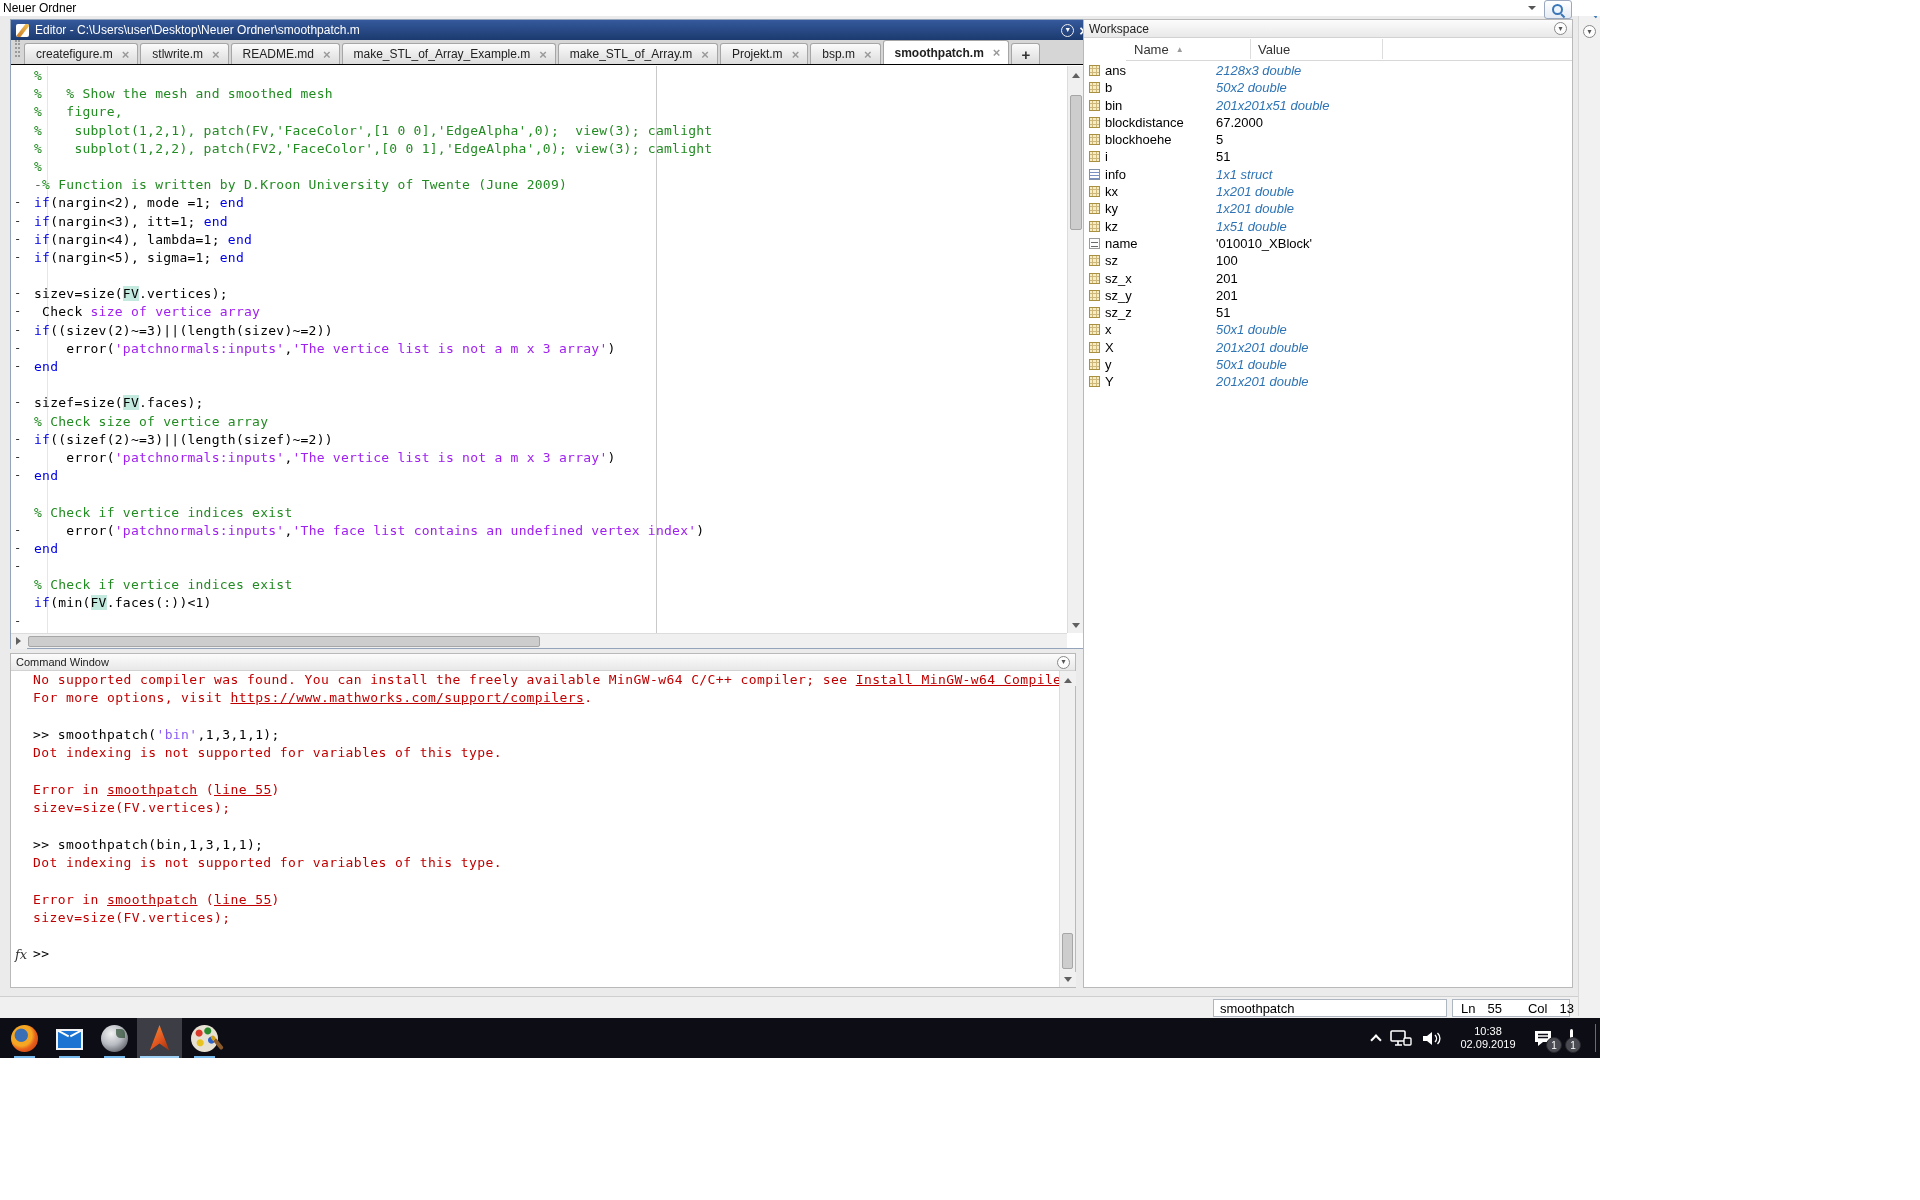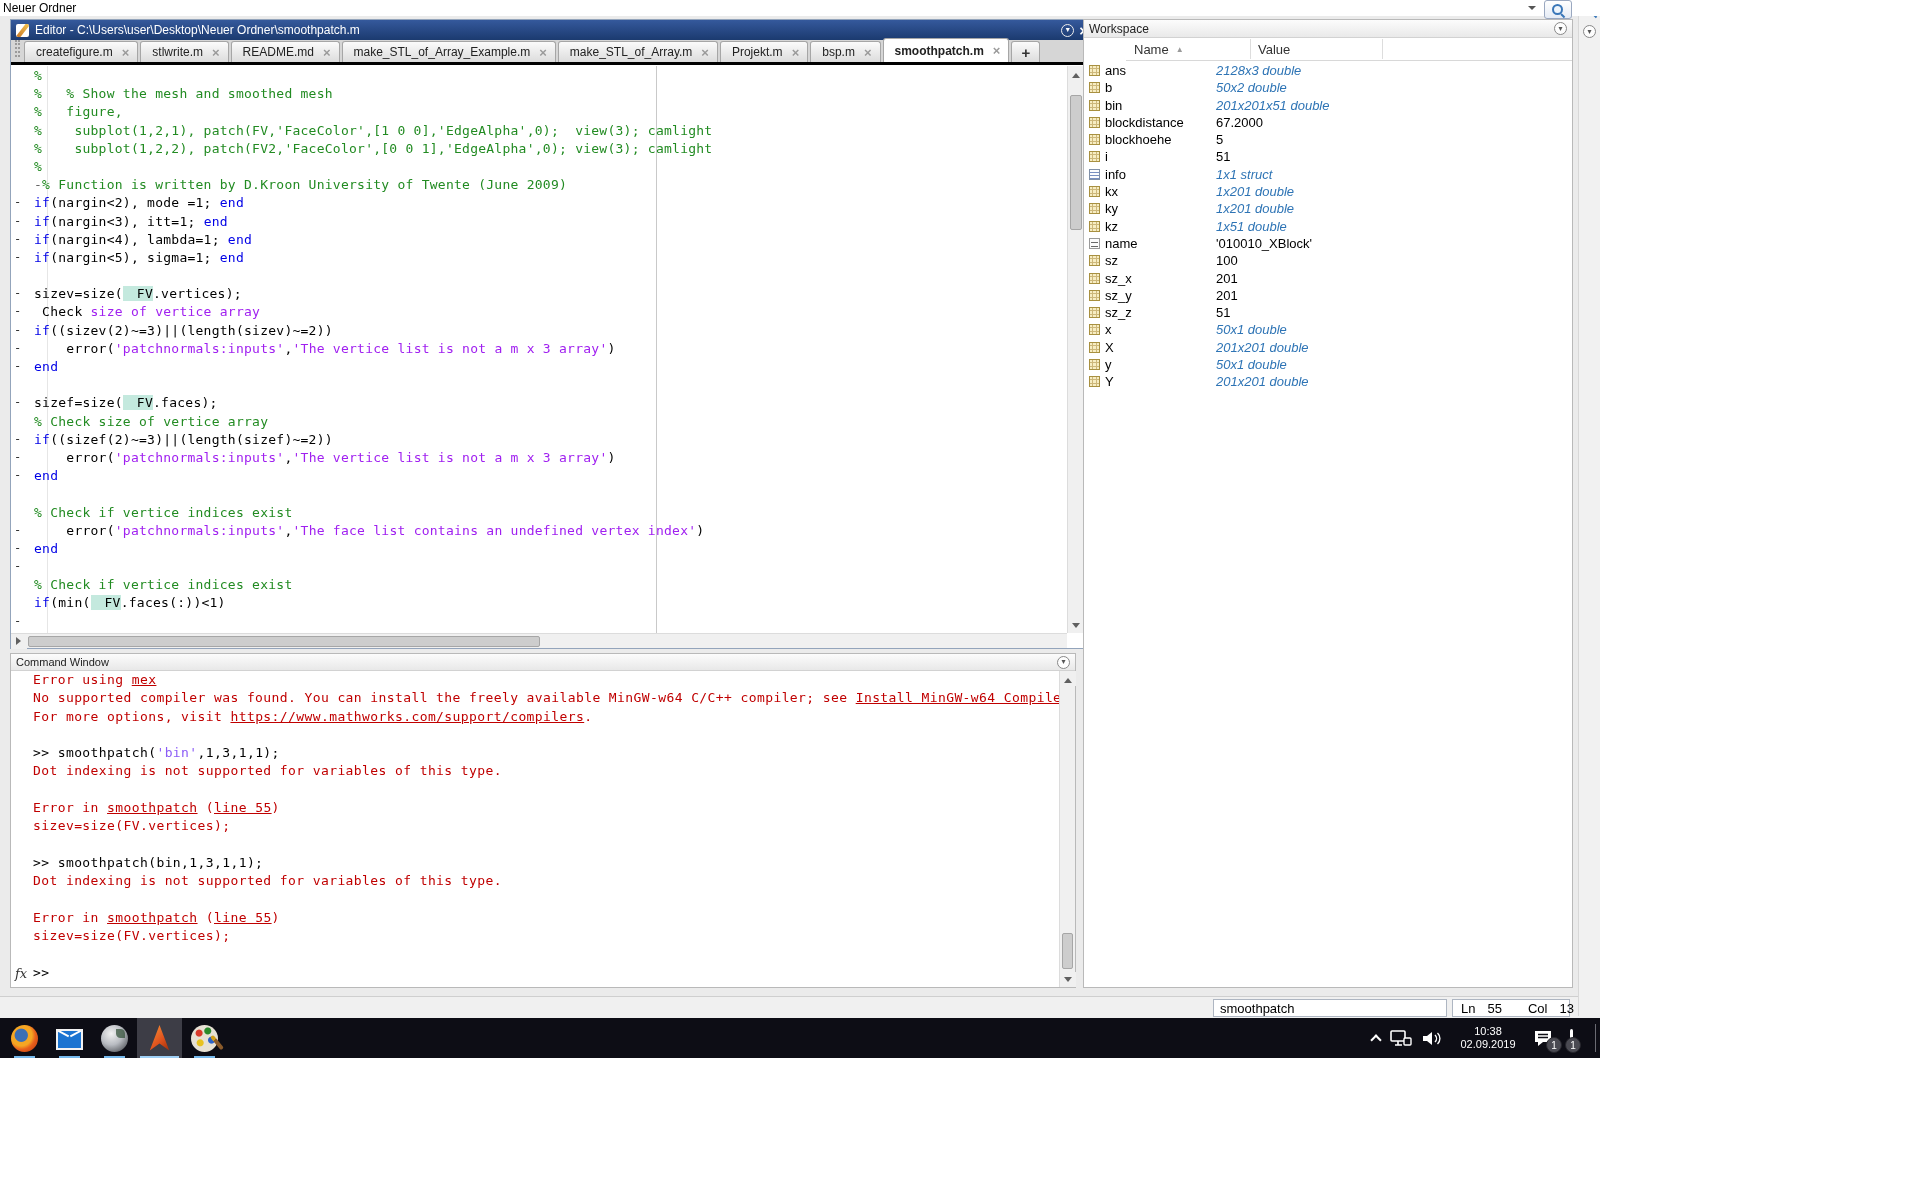--- a/index.html
+++ b/index.html
@@ -22,35 +22,35 @@
   .desktop { position:absolute; left:0; top:16px; width:1600px; height:1002px; background:#ebebeb; }
 
   
   .editor { position:absolute; left:10px; top:19px; width:1089px; height:630px; background:#fff; border:1px solid #93a4bb; }
   .e-title { height:20px; background:linear-gradient(180deg,#35599c,#1b3a6f); color:#fff; display:flex; align-items:center; padding:0 5px; font-size:12px; }
   .e-doc-icon { width:13px; height:13px; background:#fff; border-radius:2px; margin-right:6px; position:relative; overflow:hidden; flex:none; }
   .e-doc-icon::after { content:""; position:absolute; left:5px; top:-2px; width:4px; height:17px; background:linear-gradient(#f2c14e,#c97c2a); transform:rotate(38deg); }
   .e-title-label { flex:1; white-space:nowrap; overflow:hidden; }
   .e-close { color:#fff; font-size:15px; font-weight:bold; margin:0 5px; line-height:1; }
 
-  .e-tabs { height:25px; background:#d6d6d6; display:flex; padding-left:2px; border-bottom:3px solid #000000; }
+  .e-tabs { height:25px; background:#d6d6d6; display:flex; padding-left:2px; border-bottom:1px solid #000000; }
   .tab-grip { width:5px; height:17px; margin:0 4px 2px 2px; border-left:2px dotted #9a9a9a; border-right:2px dotted #9a9a9a; }
   .tab { height:21px; display:flex; align-items:center; gap:9px; padding:0 8px 0 11px; background:linear-gradient(#fbfbfb,#dcdcdc); border:1px solid #a6a6a6; border-bottom:none; border-radius:3px 3px 0 0; margin-right:2px; font-size:12px; color:#222; white-space:nowrap; }
   .tab.active { background:#fff; font-weight:bold; height:24px; }
   .tab-close { color:#9a9a9a; font-size:13px; font-weight:bold; line-height:1; }
   .tab.plus { padding:0 9px; font-size:15px; font-weight:bold; color:#333; }
 
   .e-body { position:absolute; left:0; top:46px; right:0; bottom:15px; background:#fff; overflow:hidden; }
   .gutter { position:absolute; left:0; top:0; width:22px; bottom:0; background:#fff; }
   .gut-line { height:18.2px; font:12px/18.2px "DejaVu Sans Mono",monospace; color:#333; padding-left:3px; }
   .fold-rail { position:absolute; left:36px; top:0; bottom:0; width:1px; background:#e6e6e6; }
   .code-lines { position:absolute; left:23px; top:1px; right:32px; }
   .code-line { height:18.2px; font:13px/18.2px "DejaVu Sans Mono",monospace; letter-spacing:0.25px; white-space:pre; }
   .sg-c { color:#228B22; } .sg-k { color:#0000E6; } .sg-s { color:#A020F0; }
-  .sg-t { color:#000; } .sg-h { color:#000; background:#c4e9de;padding-left:14px; } .sg-f { color:#666; }
+  .sg-t { color:#000; } .sg-h { color:#000; background:#c4e9de; } .sg-f { color:#666; }
   .ruler { position:absolute; left:645px; top:0; bottom:0; width:1px; background:#c9c9c9; }
 
   .vscroll { position:absolute; right:14px; top:0; width:17px; bottom:0; background:#f0f0f0; border-left:1px solid #dcdcdc; }
   .sb-btn { position:absolute; left:0; width:16px; height:15px; background:#f0f0f0; }
   .tri-up { width:0; height:0; border:4px solid transparent; border-bottom:5px solid #606060; margin:3px auto; }
   .tri-down { width:0; height:0; border:4px solid transparent; border-top:5px solid #606060; margin:5px auto; }
   .tri-left { width:0; height:0; border:4px solid transparent; border-right:5px solid #606060; margin:3px 3px; }
   .tri-right { width:0; height:0; border:4px solid transparent; border-left:5px solid #606060; margin:3px 5px; }
   .vthumb { position:absolute; left:2px; right:2px; top:29px; height:135px; background:#cdcdcd; border:1px solid #a6a6a6; border-radius:2px; }
   .msgstrip { position:absolute; right:0; top:0; width:14px; bottom:0; background:#f4f2ec; }
@@ -296,21 +296,20 @@
 </div>
 
 <div class="cmdwin">
   <div class="cw-header">
     <span>Command Window</span>
     <span class="sp"></span>
     <span class="circle-menu">▾</span>
   </div>
   <div class="cw-body">
     <div id="cmd-lines">
-        <div class="cmd-line clip"><span class="cg-r">Error using </span><span class="cg-rl">mex</span></div>
         <div class="cmd-line"><span class="cg-r">No supported compiler was found. You can install the freely available MinGW-w64 C/C++ compiler; see </span><span class="cg-rl">Install MinGW-w64 Compiler</span></div>
         <div class="cmd-line"><span class="cg-r">For more options, visit </span><span class="cg-rl">https://www.mathworks.com/support/compilers</span><span class="cg-r">.</span></div>
         <div class="cmd-line"><span class="cg-t">&nbsp;</span></div>
         <div class="cmd-line"><span class="cg-t">&gt;&gt; smoothpatch(</span><span class="cg-s">'bin'</span><span class="cg-t">,1,3,1,1);</span></div>
         <div class="cmd-line"><span class="cg-r">Dot indexing is not supported for variables of this type.</span></div>
         <div class="cmd-line"><span class="cg-t">&nbsp;</span></div>
         <div class="cmd-line"><span class="cg-r">Error in </span><span class="cg-rl">smoothpatch</span><span class="cg-r"> (</span><span class="cg-rl">line 55</span><span class="cg-r">)</span></div>
         <div class="cmd-line"><span class="cg-r">sizev=size(FV.vertices);</span></div>
         <div class="cmd-line"><span class="cg-t">&nbsp;</span></div>
         <div class="cmd-line"><span class="cg-t">&gt;&gt; smoothpatch(bin,1,3,1,1);</span></div>

